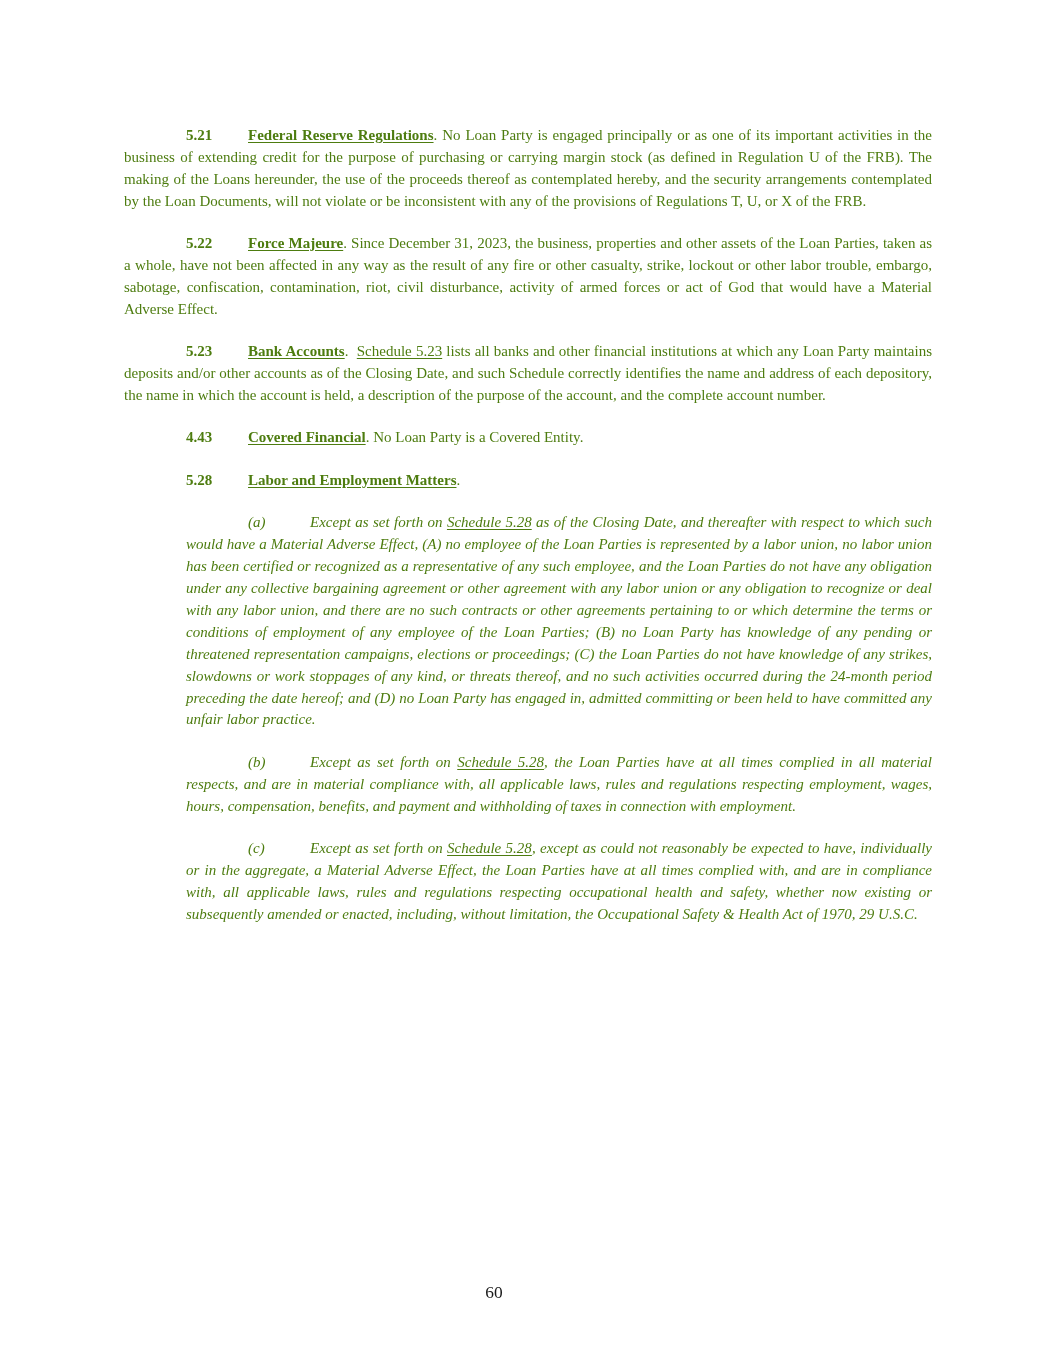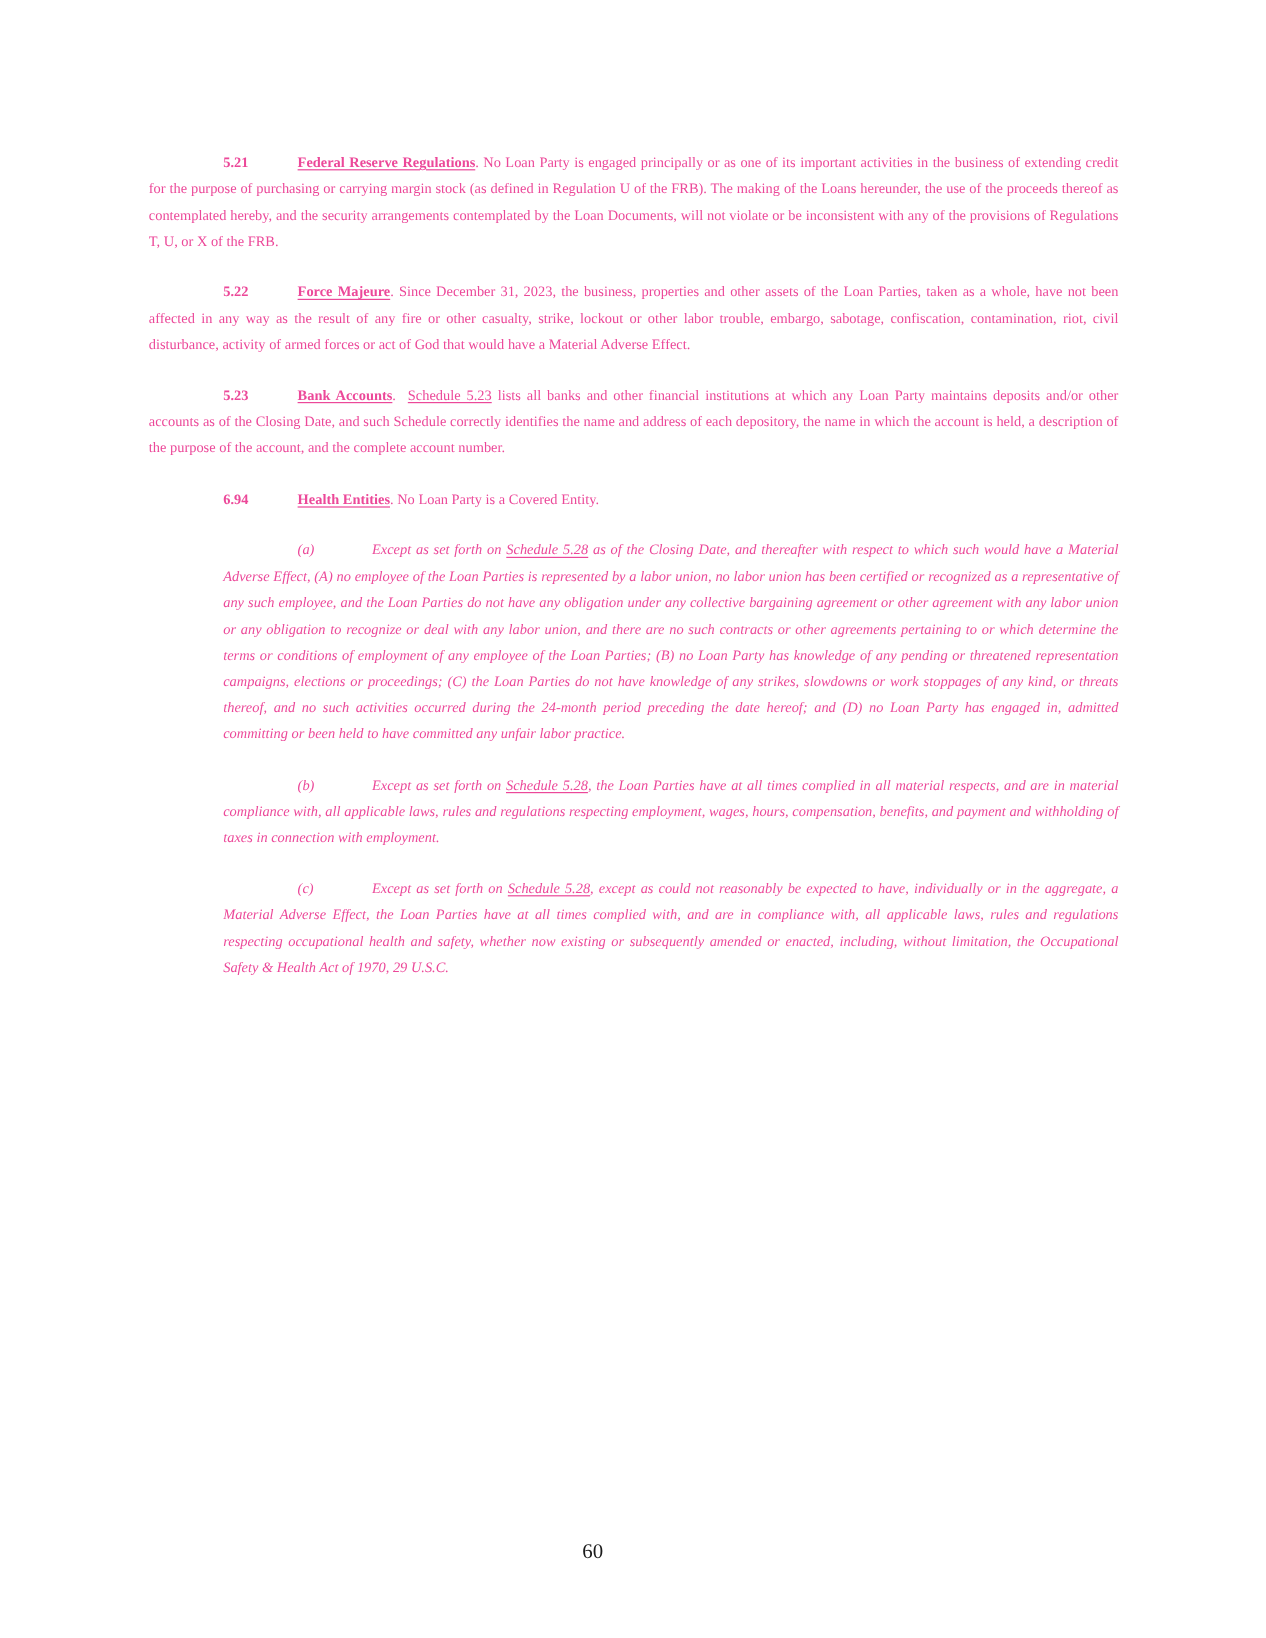--- a/index.html
+++ b/index.html
@@ -1,20 +1,20 @@
 <!DOCTYPE html>
 <html><head>
 <meta charset="utf-8">
 <style>
   html, body { margin: 0; padding: 0; background: #ffffff; }
   body { width: 1055px; height: 1365px; position: relative; overflow: hidden; }
   .page {
     position: absolute; left: 124px; top: 125px; width: 808px;
-    font-family: "Liberation Serif", serif; font-size: 12px; line-height: 21.9px;
-    color: #ec4899; text-align: justify;
+    font-family: "Liberation Serif", serif; font-size: 15px; line-height: 21.9px;
+    color: #4d7c0f; text-align: justify;
   }
   .para { margin: 0 0 20.5px 0; text-indent: 62px; }
   .num { font-weight: bold; display: inline-block; width: 62px; text-indent: 0; }
   .heading { font-weight: bold; text-decoration: underline; text-underline-offset: 2px; }
   .u { text-decoration: underline; text-underline-offset: 2px; }
   .sub { margin: 0 0 20.5px 62px; text-indent: 62px; font-style: italic; }
   .label { display: inline-block; width: 62px; text-indent: 0; }
   .pagenum {
     position: absolute; top: 1282px; left: 0; width: 988px; text-align: center;
     font-family: "Liberation Serif", serif; font-size: 17.4px; color: #1a1a1a;
@@ -26,23 +26,24 @@
 <div class="page">
 
   <p class="para"><span class="num">5.21</span><span class="heading">Federal Reserve Regulations</span><span>.  No Loan Party is engaged principally or as one of its important activities in the business of extending credit for the purpose of purchasing or carrying margin stock (as defined in Regulation U of the FRB).  The making of the Loans hereunder, the use of the proceeds thereof as contemplated hereby, and the security arrangements contemplated by the Loan Documents, will not violate or be inconsistent with any of the provisions of Regulations T, U, or X of the FRB.</span></p>
 
   <p class="para"><span class="num">5.22</span><span class="heading">Force Majeure</span><span>.  Since December 31, 2023, the business, properties and other assets of the Loan Parties, taken as a whole, have not been affected in any way as the result of any fire or other casualty, strike, lockout or other labor trouble, embargo, sabotage, confiscation, contamination, riot, civil disturbance, activity of armed forces or act of God that would have a Material Adverse Effect.</span></p>
 
   <p class="para"><span class="num">5.23</span><span class="heading">Bank Accounts</span><span style="white-space:pre-wrap">.  </span><span class="u">Schedule 5.23</span><span> lists all banks and other financial institutions at which any Loan Party maintains deposits and/or other accounts as of the Closing Date, and such Schedule correctly identifies the name and address of each depository, the name in which the account is held, a description of the purpose of the account, and the complete account number.</span></p>
 
 
 
-  <p class="para"><span class="num">6.94</span><span class="heading">Health Entities</span><span>.  No Loan Party is a Covered Entity.</span></p>
+  <p class="para"><span class="num">4.43</span><span class="heading">Covered Financial</span><span>.  No Loan Party is a Covered Entity.</span></p>
 
 
+  <p class="para"><span class="num">5.28</span><span class="heading">Labor and Employment Matters</span><span>.</span></p>
 
   <p class="sub"><span class="label">(a)</span><span>Except as set forth on </span><span class="u">Schedule 5.28</span><span> as of the Closing Date, and thereafter with respect to which such would have a Material Adverse Effect, (A) no employee of the Loan Parties is represented by a labor union, no labor union has been certified or recognized as a representative of any such employee, and the Loan Parties do not have any obligation under any collective bargaining agreement or other agreement with any labor union or any obligation to recognize or deal with any labor union, and there are no such contracts or other agreements pertaining to or which determine the terms or conditions of employment of any employee of the Loan Parties; (B) no Loan Party has knowledge of any pending or threatened representation campaigns, elections or proceedings; (C) the Loan Parties do not have knowledge of any strikes, slowdowns or work stoppages of any kind, or threats thereof, and no such activities occurred during the 24-month period preceding the date hereof; and (D) no Loan Party has engaged in, admitted committing or been held to have committed any unfair labor practice.</span></p>
 
   <p class="sub"><span class="label">(b)</span><span>Except as set forth on </span><span class="u">Schedule 5.28</span><span>, the Loan Parties have at all times complied in all material respects, and are in material compliance with, all applicable laws, rules and regulations respecting employment, wages, hours, compensation, benefits, and payment and withholding of taxes in connection with employment.</span></p>
 
   <p class="sub"><span class="label">(c)</span><span>Except as set forth on </span><span class="u">Schedule 5.28</span><span>, except as could not reasonably be expected to have, individually or in the aggregate, a Material Adverse Effect, the Loan Parties have at all times complied with, and are in compliance with, all applicable laws, rules and regulations respecting occupational health and safety, whether now existing or subsequently amended or enacted, including, without limitation, the Occupational Safety &amp; Health Act of 1970, 29 U.S.C.</span></p>
 
 </div>
 
 <div class="pagenum">60</div>

